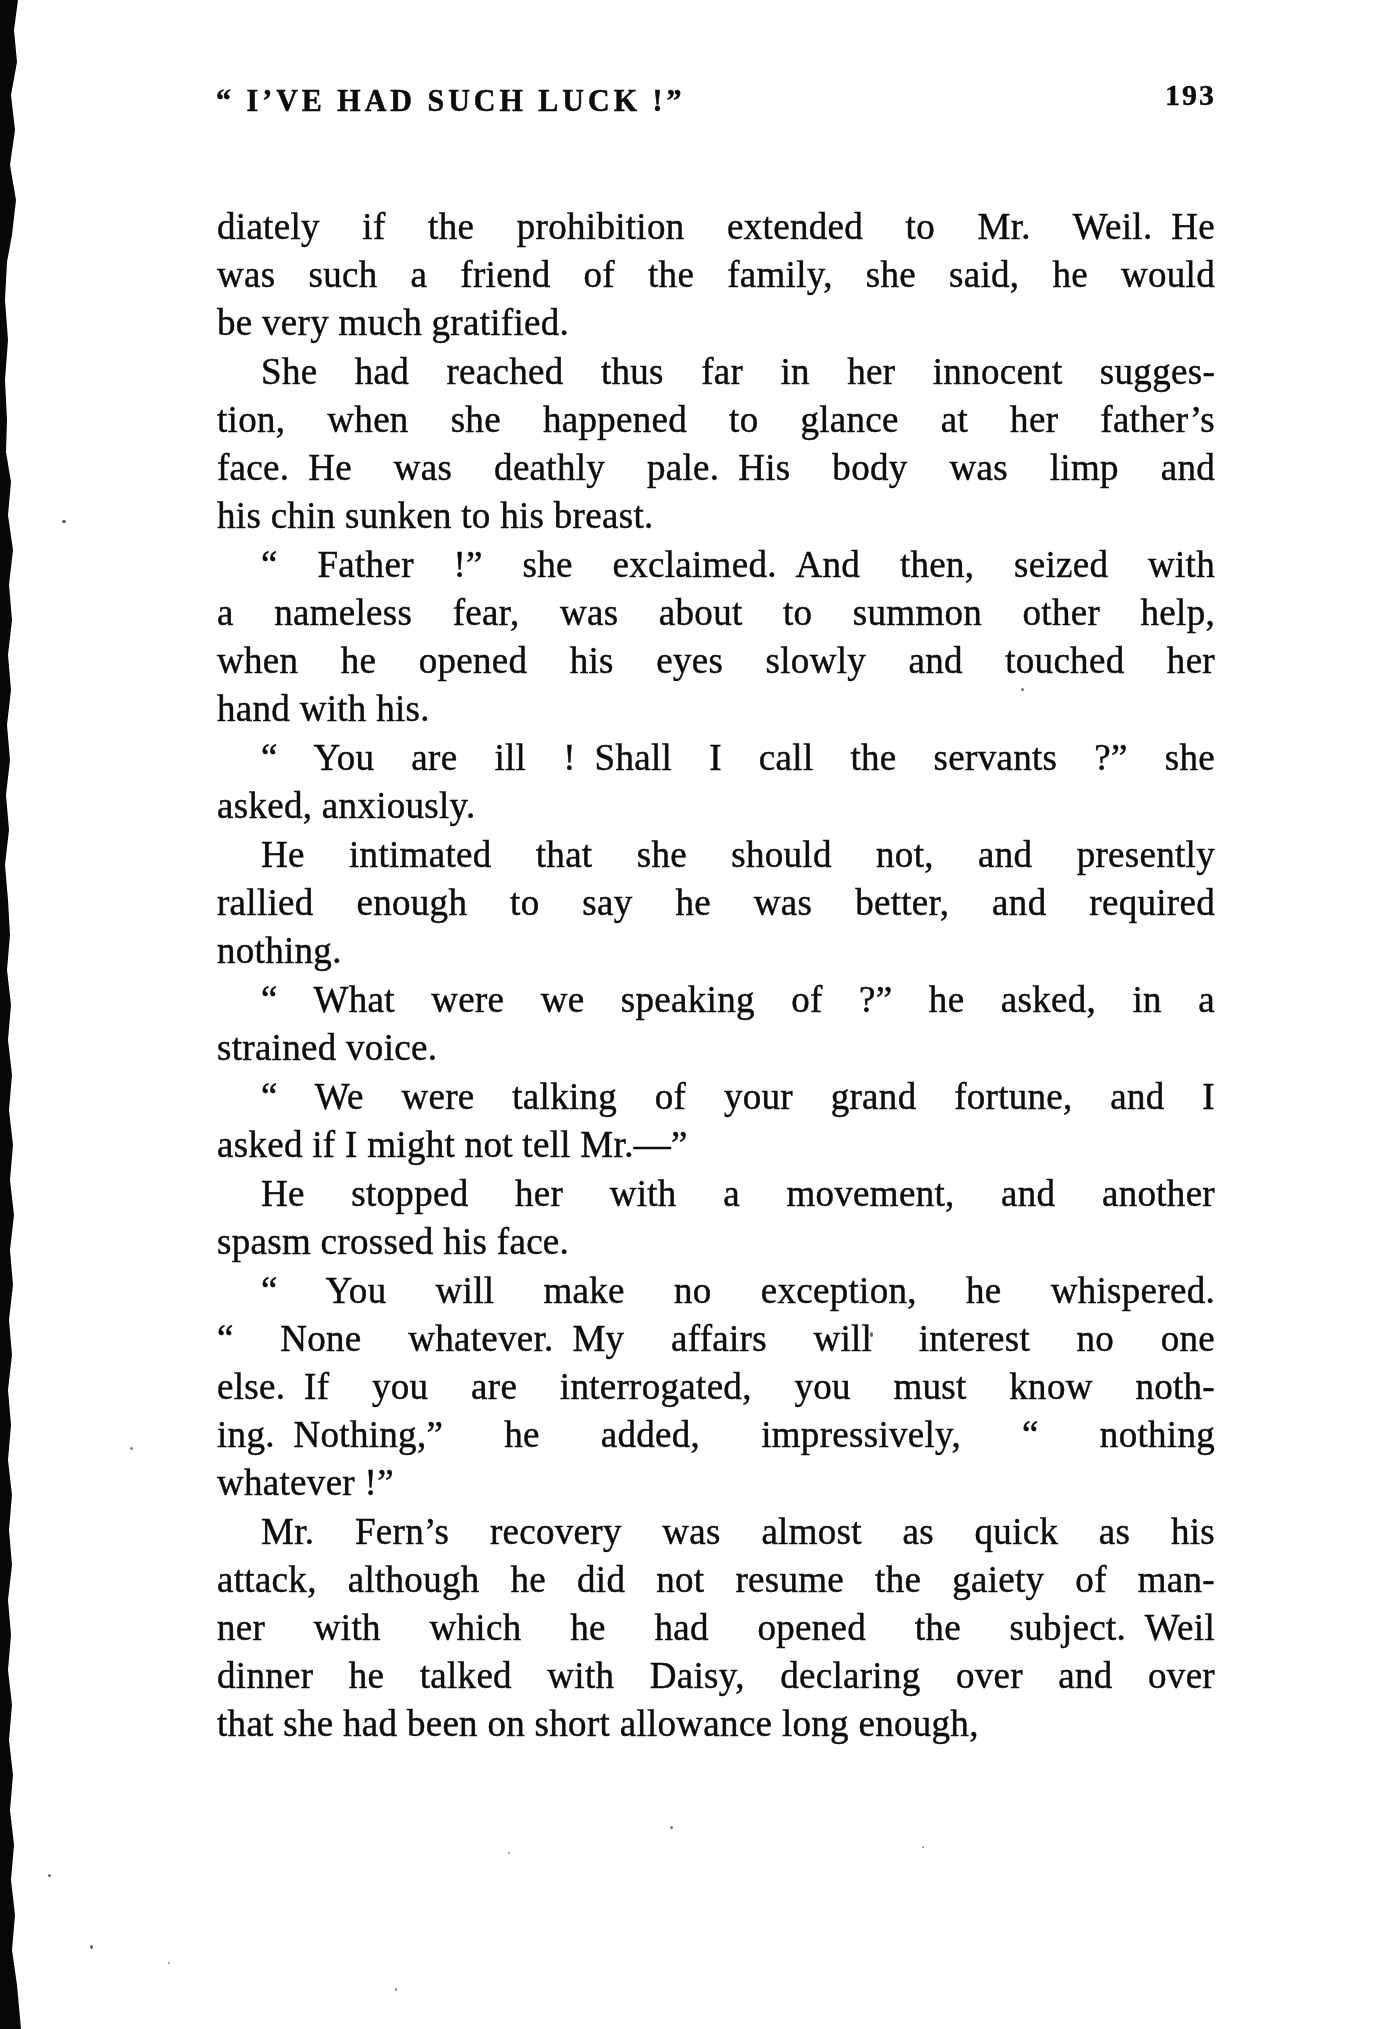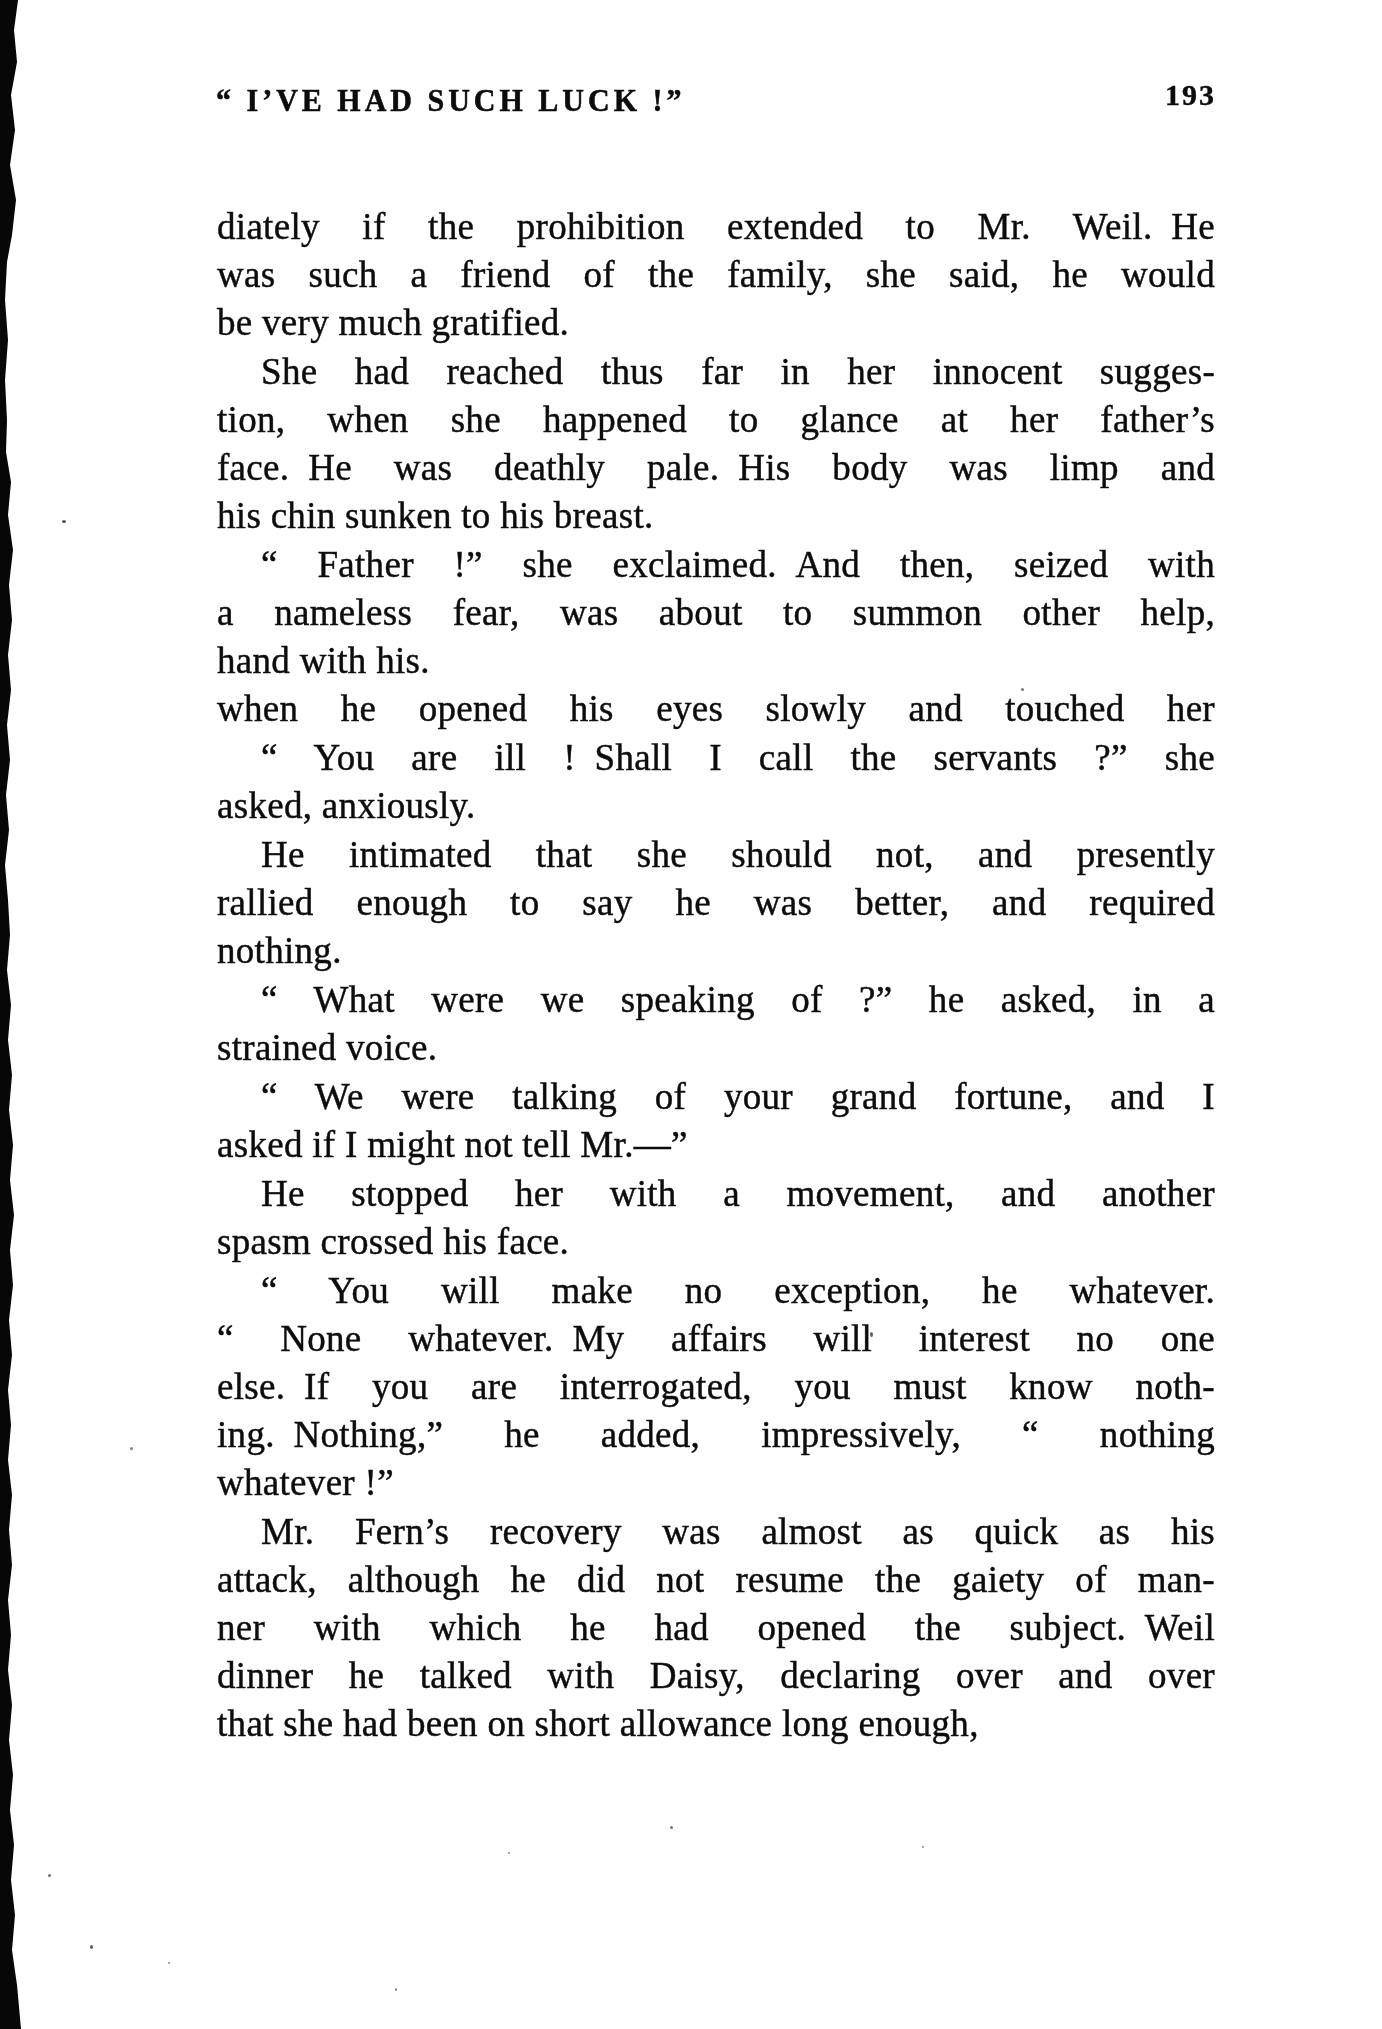--- a/index.html
+++ b/index.html
@@ -106,22 +106,22 @@
       </div>
       <div class="para">
         <div class="line indent">She had reached thus far in her innocent sugges-</div>
         <div class="line">tion, when she happened to glance at her father’s</div>
         <div class="line">face. He was deathly pale. His body was limp and</div>
         <div class="line last">his chin sunken to his breast.</div>
       </div>
       <div class="para">
         <div class="line indent">“ Father !” she exclaimed. And then, seized with</div>
         <div class="line">a nameless fear, was about to summon other help,</div>
+        <div class="line">when he opened his eyes slowly and touched her</div>
         <div class="line last">hand with his.</div>
-        <div class="line">when he opened his eyes slowly and touched her</div>
       </div>
       <div class="para">
         <div class="line indent">“ You are ill ! Shall I call the servants ?” she</div>
         <div class="line last">asked, anxiously.</div>
       </div>
       <div class="para">
         <div class="line indent">He intimated that she should not, and presently</div>
         <div class="line">rallied enough to say he was better, and required</div>
         <div class="line last">nothing.</div>
       </div>
@@ -131,21 +131,21 @@
       </div>
       <div class="para">
         <div class="line indent">“ We were talking of your grand fortune, and I</div>
         <div class="line last">asked if I might not tell Mr.—”</div>
       </div>
       <div class="para">
         <div class="line indent">He stopped her with a movement, and another</div>
         <div class="line last">spasm crossed his face.</div>
       </div>
       <div class="para">
-        <div class="line indent">“ You will make no exception, he whatever.</div>
+        <div class="line indent">“ You will make no exception, he whispered.</div>
         <div class="line">“ None whatever. My affairs will interest no one</div>
         <div class="line">else. If you are interrogated, you must know noth-</div>
         <div class="line">ing. Nothing,” he added, impressively, “ nothing</div>
         <div class="line last">whatever !”</div>
       </div>
       <div class="para">
         <div class="line indent">Mr. Fern’s recovery was almost as quick as his</div>
         <div class="line">attack, although he did not resume the gaiety of man-</div>
         <div class="line">ner with which he had opened the subject. Weil</div>
         <div class="line">dinner he talked with Daisy, declaring over and over</div>

